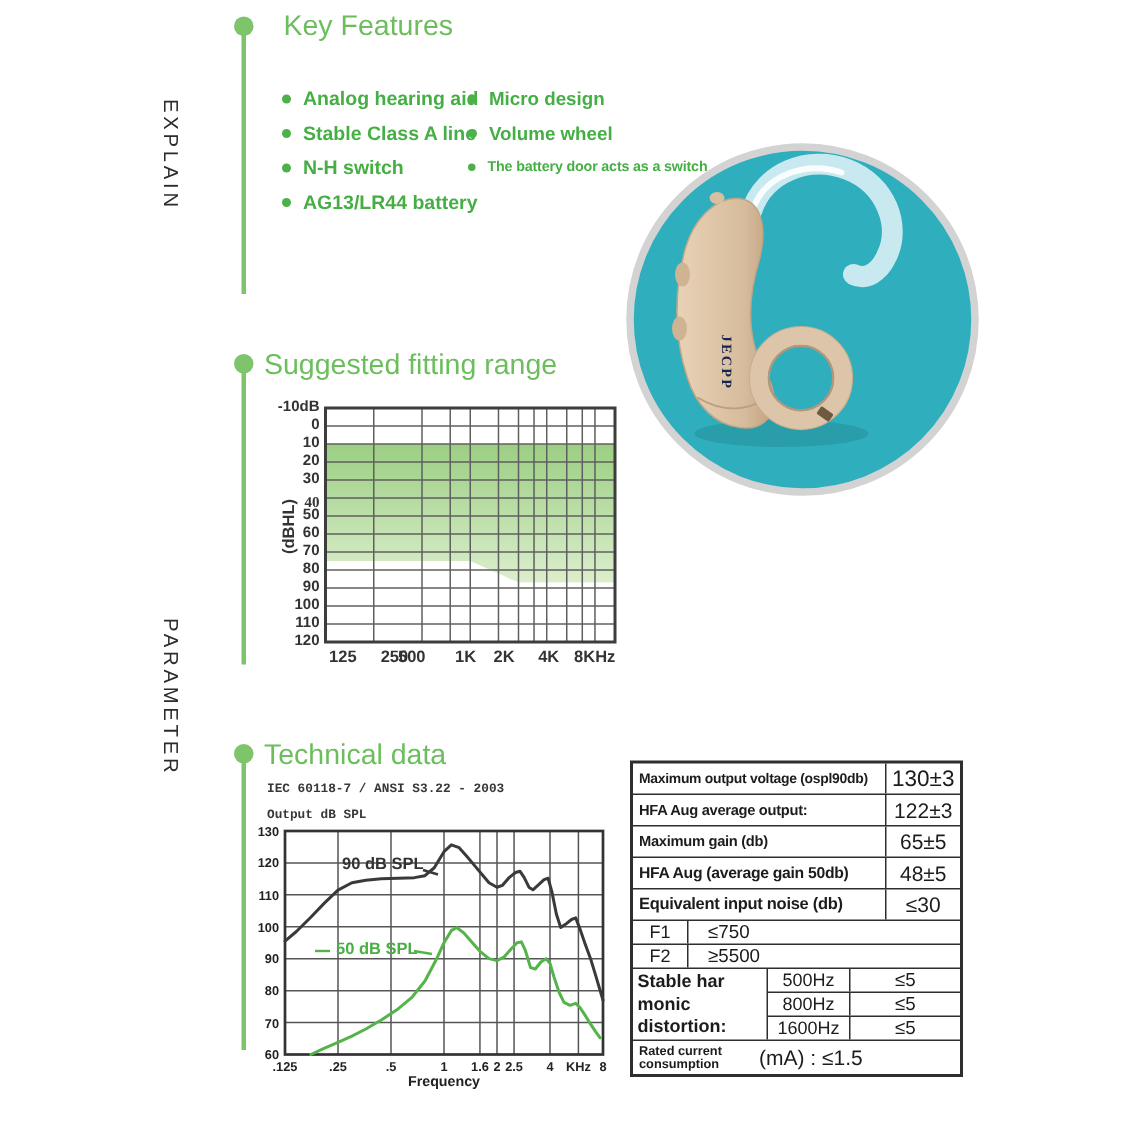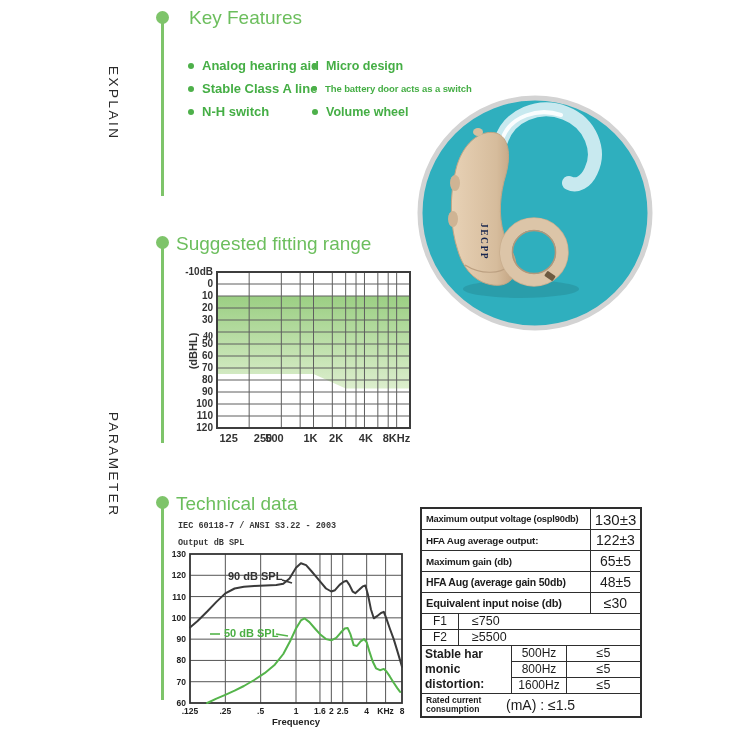--- a/index.html
+++ b/index.html
@@ -77,34 +77,38 @@
       <span class="feat-label">Analog hearing aid</span>
     </div>
     <div class="feat-item">
       <span class="feat-dot"></span>
       <span class="feat-label">Stable Class A line</span>
     </div>
     <div class="feat-item">
       <span class="feat-dot"></span>
       <span class="feat-label">N-H switch</span>
     </div>
+    <div class="feat-item">
+      <span class="feat-dot"></span>
+      <span class="feat-label">AG13/LR44 battery</span>
+    </div>
   </div>
 
   <div class="feat-col" style="left:312px;top:54px;">
     <div class="feat-item">
       <span class="feat-dot"></span>
       <span class="feat-label" style="font-size:12.5px;">Micro design</span>
+    </div>
+    <div class="feat-item">
+      <span class="feat-dot"></span>
+      <span class="feat-label" style="font-size:12.5px;">Volume wheel</span>
     </div>
     <div class="feat-item">
       <span class="feat-dot" style="width:5px;height:5px;"></span>
       <span class="feat-label small">The battery door acts as a switch</span>
-    </div>
-    <div class="feat-item">
-      <span class="feat-dot"></span>
-      <span class="feat-label" style="font-size:12.5px;">Volume wheel</span>
     </div>
   </div>
 
   <div class="abs" style="left:417px;top:95px;">
     <svg width="236" height="236" viewBox="0 0 236 236">
       <defs>
         <linearGradient id="bodyGrad" x1="0" y1="0" x2="1" y2="0">
           <stop offset="0" stop-color="#e8d2b6"></stop>
           <stop offset="0.7" stop-color="#d6bc9c"></stop>
           <stop offset="1" stop-color="#c0a07e"></stop>

